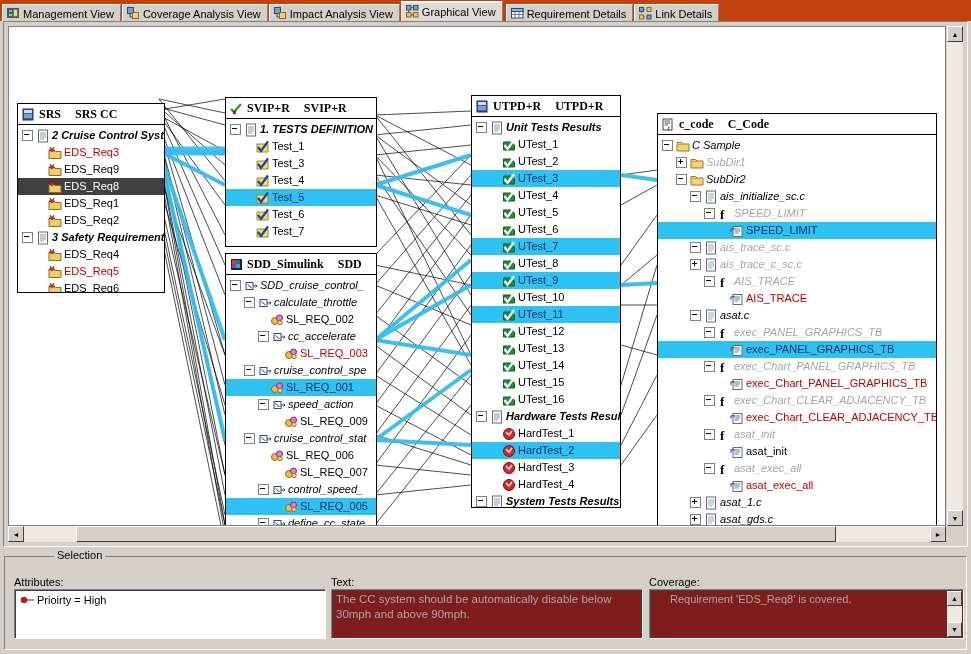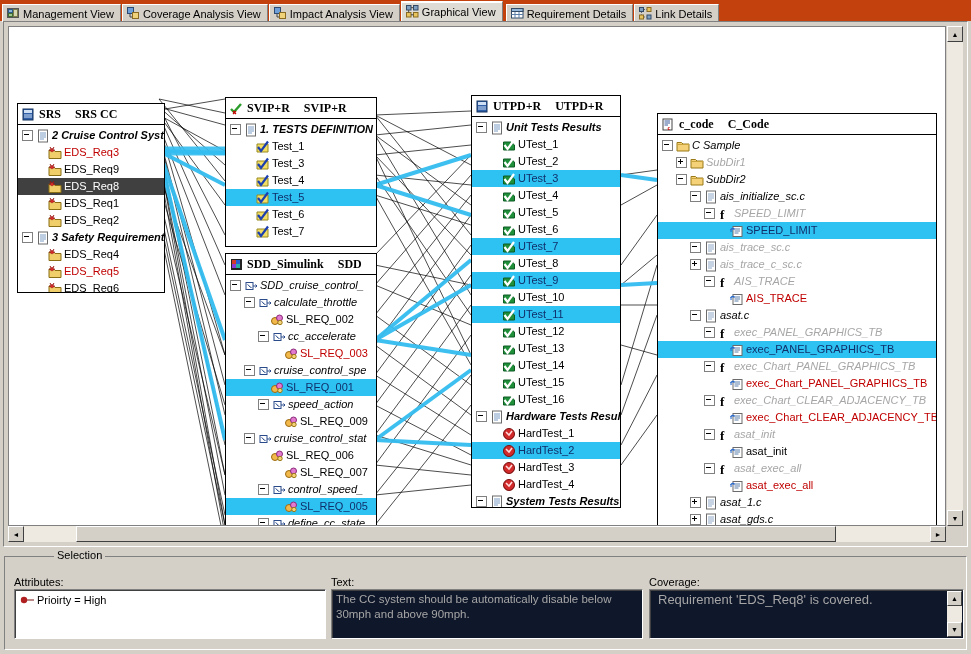--- a/index.html
+++ b/index.html
@@ -121,26 +121,26 @@
     position:absolute;left:10px;top:549px;background:#d4d0c8;padding:0 3px;
     font-size:11px;
     margin-left:44px;
   }
   .fieldlabel{position:absolute;font-size:11px;}
   .sunken{
     position:absolute;background:#fff;box-sizing:border-box;
     border:1px solid #808080;border-right-color:#fff;border-bottom-color:#fff;
     box-shadow:inset 1px 1px 0 #404040;
   }
-  .sunken.gray{background:#0f172a;}
+  .sunken.gray{background:#7f1d1d;}
   .attrline{
     display:flex;align-items:center;gap:0;padding:4px 0 0 4px;font-size:11px;
   }
   .txtline{padding:2px 0 0 4px;font-size:11.5px;line-height:15px;}
-  .msgline{padding:2px 0 0 8px;font-size:13px;line-height:15px;}
+  .msgline{padding:2px 0 0 20px;font-size:11px;line-height:15px;}
   .msgscroll{
     position:absolute;right:1px;top:1px;width:15px;bottom:1px;background:#d4d0c8;
   }
 </style>
 </head>
 <body>
 
 <div class="tabstrip">
   <div class="tabsep"></div>
   <div class="tab">

